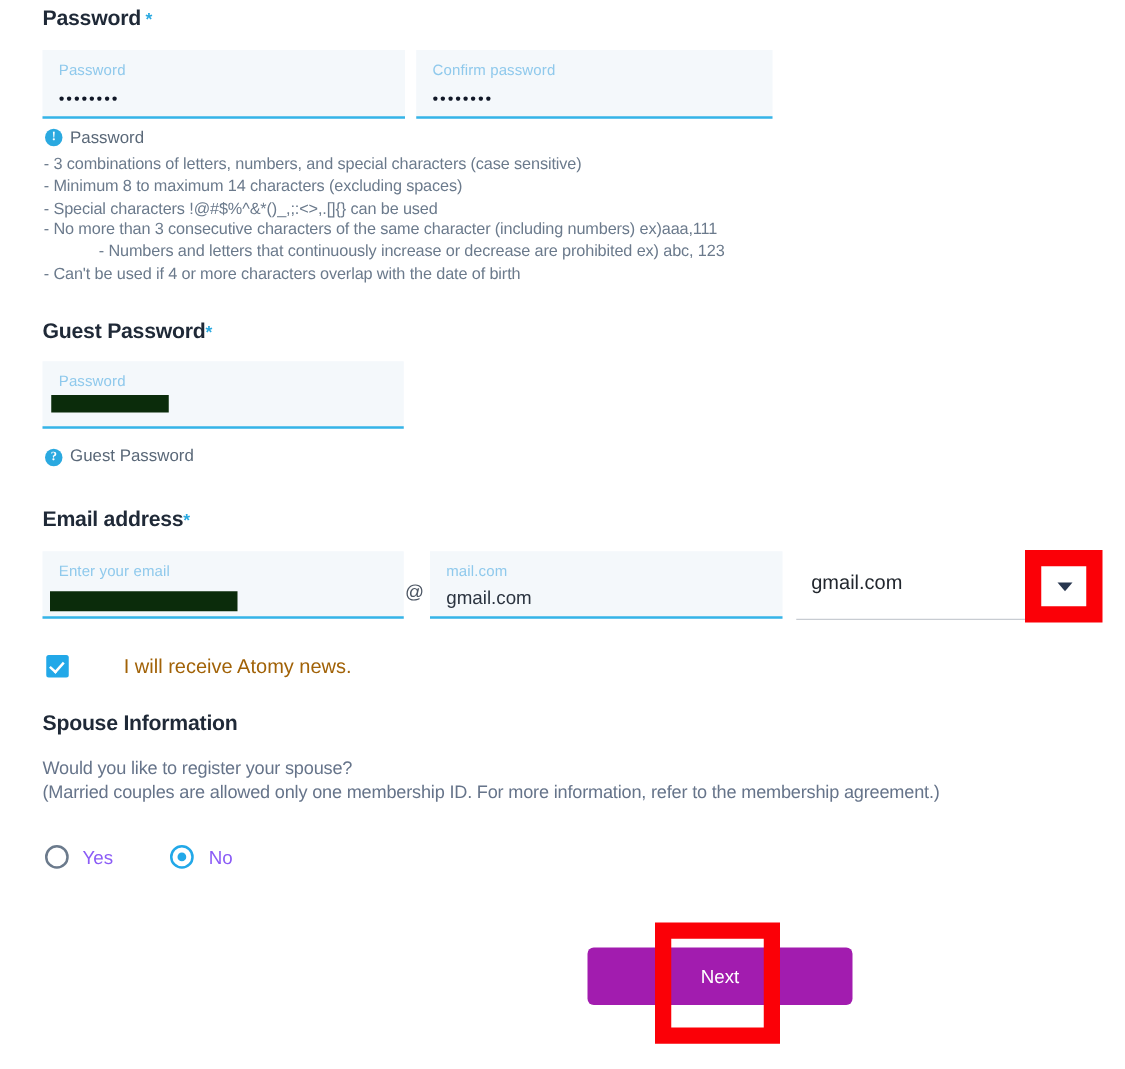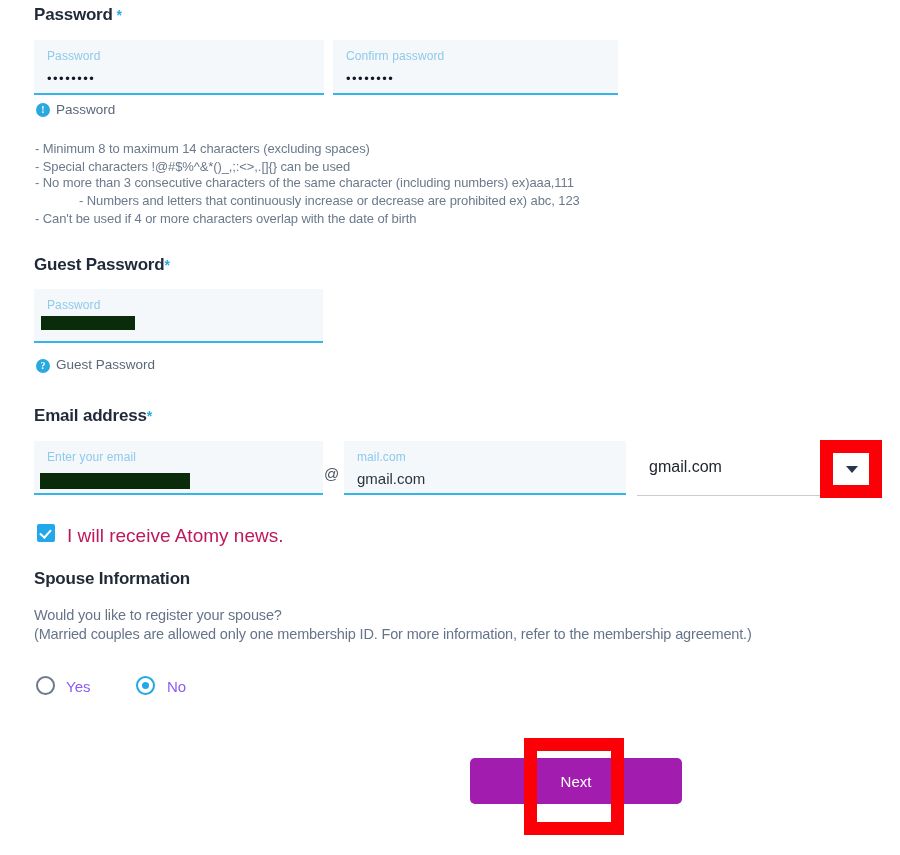--- a/index.html
+++ b/index.html
@@ -163,23 +163,24 @@
     left: 5px;
     top: 3px;
     width: 5px;
     height: 9px;
     border: solid #ffffff;
     border-width: 0 2px 2px 0;
     transform: rotate(42deg);
   }
   .checkbox-label {
     position: absolute;
-    font-size: 19px;
-    color: #be185d;
-    white-space: nowrap;
+    font-size: 16px;
+    color: #a16207;
+    white-space: nowrap;
+    margin-left: 32px;
   }
 
   
   .para {
     position: absolute;
     font-size: 14.5px;
     color: #66748a;
     white-space: nowrap;
     letter-spacing: -0.15px;
   }
@@ -244,20 +245,21 @@
   </div>
 
   <div class="field" style="left:333px; top:40px; width:285px; height:55px;">
     <div class="field-label">Confirm password</div>
     <div class="field-value dots">••••••••</div>
   </div>
 
   <div class="info-icon" style="left:36px; top:103px;">!</div>
   <div class="hint-head" style="left:56px; top:102px;">Password</div>
 
+  <div class="hint-line" style="left:35px; top:123px;">- 3 combinations of letters, numbers, and special characters (case sensitive)</div>
   <div class="hint-line" style="left:35px; top:141px;">- Minimum 8 to maximum 14 characters (excluding spaces)</div>
   <div class="hint-line" style="left:35px; top:159px;">- Special characters !@#$%^&amp;*()_,;:&lt;&gt;,.[]{} can be used</div>
   <div class="hint-line" style="left:35px; top:175px;">- No more than 3 consecutive characters of the same character (including numbers) ex)aaa,111</div>
   <div class="hint-line" style="left:35px; top:193px;margin-left:44px;">- Numbers and letters that continuously increase or decrease are prohibited ex) abc, 123</div>
   <div class="hint-line" style="left:35px; top:211px;">- Can't be used if 4 or more characters overlap with the date of birth</div>
 
   <div class="section-heading" style="left:34px; top:255px;">
     <span>Guest Password</span><span class="req" style="font-size:14px;"><span>*</span></span>
   </div>
 

